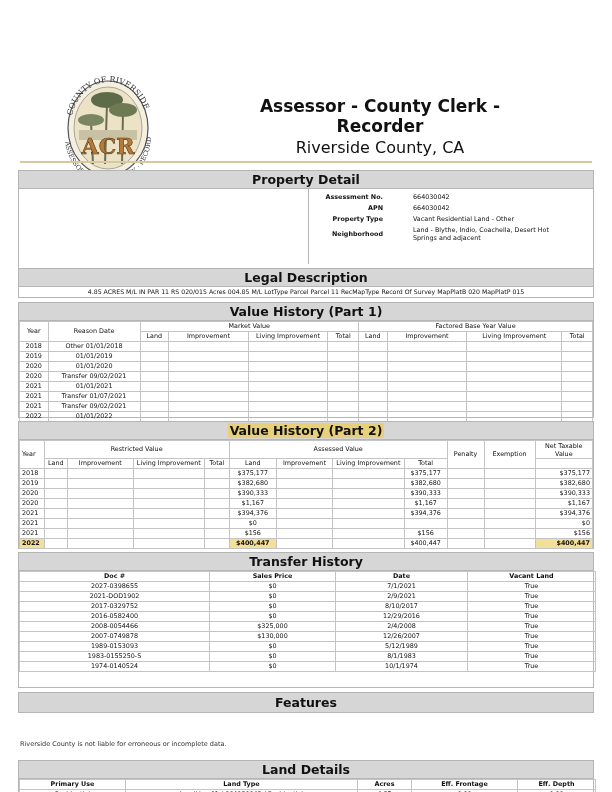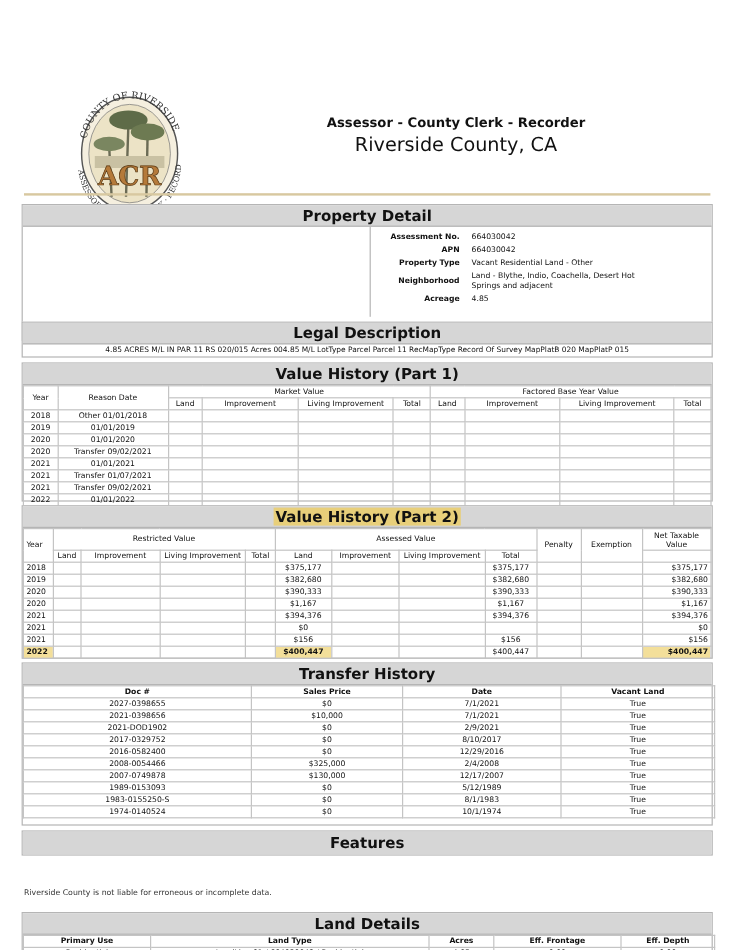--- a/index.html
+++ b/index.html
@@ -2,42 +2,42 @@
 <html><head>
 <meta charset="utf-8">
 <style>
   * { box-sizing: border-box; }
   html, body { margin: 0; padding: 0; background: #ffffff; }
   body { width: 612px; height: 792px; position: relative; overflow: hidden;
          font-family: "DejaVu Sans", sans-serif; color: #111; }
   .header { position: absolute; left: 0; top: 0; width: 612px; height: 165px; }
   .logo { position: absolute; left: 57px; top: 64px; width: 102px; height: 126px; }
   .agency { position: absolute; left: 230px; top: 96px; width: 300px; text-align: center; }
-  .agency .t1 { font-weight: bold; font-size: 11px; letter-spacing: 0px; }
+  .agency .t1 { font-weight: bold; font-size: 17px; letter-spacing: 0px; }
   .agency .t2 { font-size: 16px; margin-top: 2px; }
   .rule { position: absolute; left: 20px; top: 161px; width: 572px; height: 2px; background: #d8c8a0; }
 
   .section { position: absolute; left: 18px; width: 576px; border: 1px solid #b5b5b5; background: #fff; }
   .sec-title { background: #d6d6d6; text-align: center; font-weight: bold; font-size: 12.5px; height: 18px; line-height: 18px; border-bottom: 1px solid #b5b5b5; }
   .hl { background: #e8cf7a; padding: 0 2px; }
 
   table { border-collapse: collapse; width: 100%; font-size: 6.4px; table-layout: fixed; }
   td, th { border: 1px solid #c4c4c4; padding: 0 2px; height: 9.6px; line-height: 9px; font-weight: normal; white-space: nowrap; overflow: hidden; }
   th.b { font-weight: bold; }
   .c { text-align: center; }
   .l { text-align: left; }
   .r { text-align: right; }
   tr.hlrow td.yr, td.hlv { background: #f3df9a; font-weight: bold; }
 
   
   #prop { top: 170px; height: 114px; }
   .prop-body { display: flex; height: 75px; }
   .prop-left { width: 290px; border-right: 1px solid #b5b5b5; }
   .prop-right { flex: 1; padding-top: 4px; font-size: 6.4px; }
-  .prow { display: flex; margin-bottom: 3px; }
+  .prow { display: flex; margin-bottom: 3px; gap: 20px; }
   .prow .k { width: 84px; text-align: right; font-weight: bold; padding-right: 10px; }
   .prow .v { flex: 1; }
   .prow.two .k { padding-top: 4px; }
 
   #legal { top: 268px; height: 30px; }
   .legal-text { font-size: 6.2px; text-align: center; height: 10px; line-height: 10px; }
 
   #vh1 { top: 302px; height: 116px; }
   #vh2 { top: 421px; height: 128px; }
   #vh2 td, #vh2 th { height: 9.6px; }
@@ -91,24 +91,20 @@
         <div class="k">APN</div>
         <div class="v">664030042</div>
       </div>
       <div class="prow">
         <div class="k">Property Type</div>
         <div class="v">Vacant Residential Land - Other</div>
       </div>
       <div class="prow two">
         <div class="k">Neighborhood</div>
         <div class="v" style="width:150px;flex:none;">Land - Blythe, Indio, Coachella, Desert Hot Springs and adjacent</div>
-      </div>
-      <div class="prow">
-        <div class="k">Acreage</div>
-        <div class="v">4.85</div>
       </div>
     </div>
   </div>
 </div>
 
 <div class="section" id="legal">
   <div class="sec-title">Legal Description</div>
   <div class="legal-text">4.85 ACRES M/L IN PAR 11 RS 020/015 Acres 004.85 M/L LotType Parcel Parcel 11 RecMapType Record Of Survey MapPlatB 020 MapPlatP 015</div>
 </div>
 
@@ -419,26 +415,20 @@
         </tr>
     </thead>
     <tbody id="tr-body">
         <tr>
           <td class="c">2027-0398655</td>
           <td class="c">$0</td>
           <td class="c">7/1/2021</td>
           <td class="c">True</td>
         </tr>
         <tr>
-          <td class="c">2021-0398656</td>
-          <td class="c">$10,000</td>
-          <td class="c">7/1/2021</td>
-          <td class="c">True</td>
-        </tr>
-        <tr>
           <td class="c">2021-DOD1902</td>
           <td class="c">$0</td>
           <td class="c">2/9/2021</td>
           <td class="c">True</td>
         </tr>
         <tr>
           <td class="c">2017-0329752</td>
           <td class="c">$0</td>
           <td class="c">8/10/2017</td>
           <td class="c">True</td>
@@ -451,21 +441,21 @@
         </tr>
         <tr>
           <td class="c">2008-0054466</td>
           <td class="c">$325,000</td>
           <td class="c">2/4/2008</td>
           <td class="c">True</td>
         </tr>
         <tr>
           <td class="c">2007-0749878</td>
           <td class="c">$130,000</td>
-          <td class="c">12/17/2007</td>
+          <td class="c">12/26/2007</td>
           <td class="c">True</td>
         </tr>
         <tr>
           <td class="c">1989-0153093</td>
           <td class="c">$0</td>
           <td class="c">5/12/1989</td>
           <td class="c">True</td>
         </tr>
         <tr>
           <td class="c">1983-0155250-S</td>

